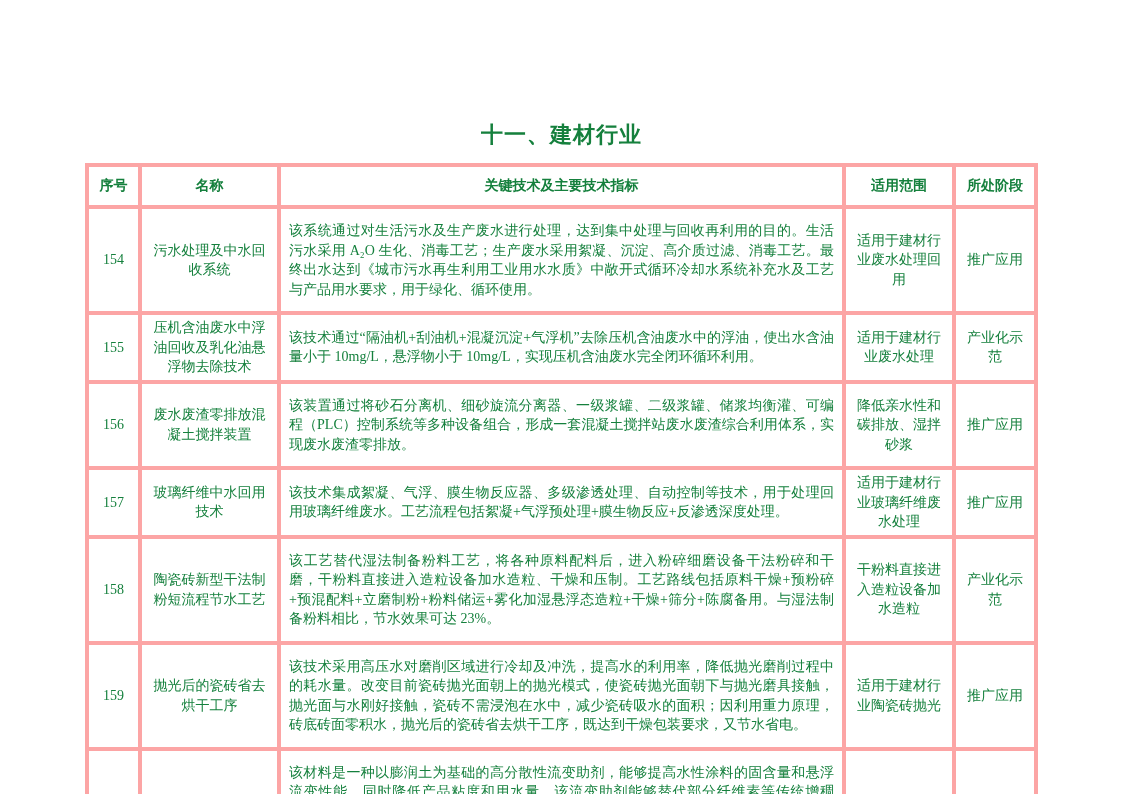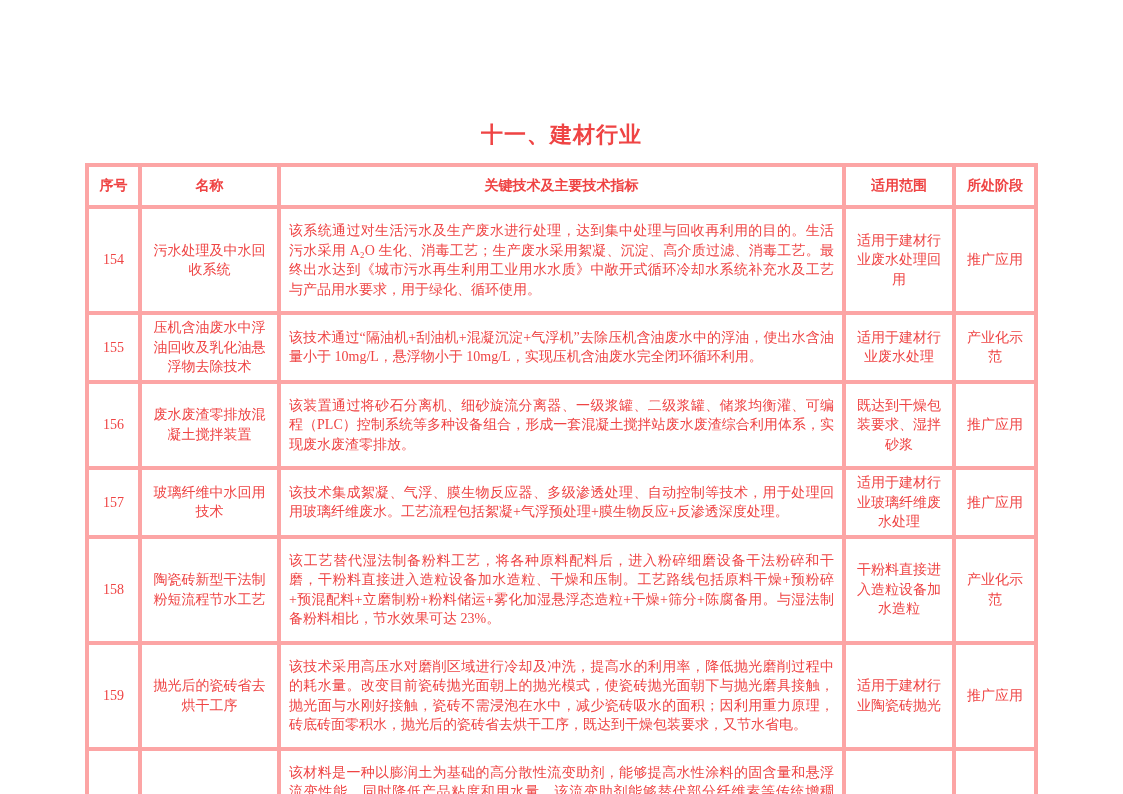--- a/index.html
+++ b/index.html
@@ -5,21 +5,21 @@
   html, body {
     margin: 0;
     padding: 0;
     background: #ffffff;
   }
   .page {
     position: relative;
     width: 1123px;
     height: 794px;
     background: #ffffff;
-    color: #ef4444;
+    color: #15803d;
     font-family: "Liberation Serif", "DejaVu Serif", serif;
     overflow: hidden;
     box-sizing: border-box;
   }
   .doc-title {
     margin: 0;
     padding-top: 122px;
     text-align: center;
     font-size: 22px;
     font-weight: bold;
@@ -104,21 +104,21 @@
         <td class="c-no">155</td>
         <td class="c-name">压机含油废水中浮油回收及乳化油悬浮物去除技术</td>
         <td class="c-tech">该技术通过“隔油机+刮油机+混凝沉淀+气浮机”去除压机含油废水中的浮油，使出水含油量小于 10mg/L，悬浮物小于 10mg/L，实现压机含油废水完全闭环循环利用。</td>
         <td class="c-scope">适用于建材行业废水处理</td>
         <td class="c-stage">产业化示范</td>
       </tr>
       <tr>
         <td class="c-no">156</td>
         <td class="c-name">废水废渣零排放混凝土搅拌装置</td>
         <td class="c-tech">该装置通过将砂石分离机、细砂旋流分离器、一级浆罐、二级浆罐、储浆均衡灌、可编程（PLC）控制系统等多种设备组合，形成一套混凝土搅拌站废水废渣综合利用体系，实现废水废渣零排放。</td>
-        <td class="c-scope">既达到干燥包装要求、湿拌砂浆</td>
+        <td class="c-scope">降低亲水性和碳排放、湿拌砂浆</td>
         <td class="c-stage">推广应用</td>
       </tr>
       <tr>
         <td class="c-no">157</td>
         <td class="c-name">玻璃纤维中水回用技术</td>
         <td class="c-tech">该技术集成絮凝、气浮、膜生物反应器、多级渗透处理、自动控制等技术，用于处理回用玻璃纤维废水。工艺流程包括絮凝+气浮预处理+膜生物反应+反渗透深度处理。</td>
         <td class="c-scope">适用于建材行业玻璃纤维废水处理</td>
         <td class="c-stage">推广应用</td>
       </tr>
       <tr>

